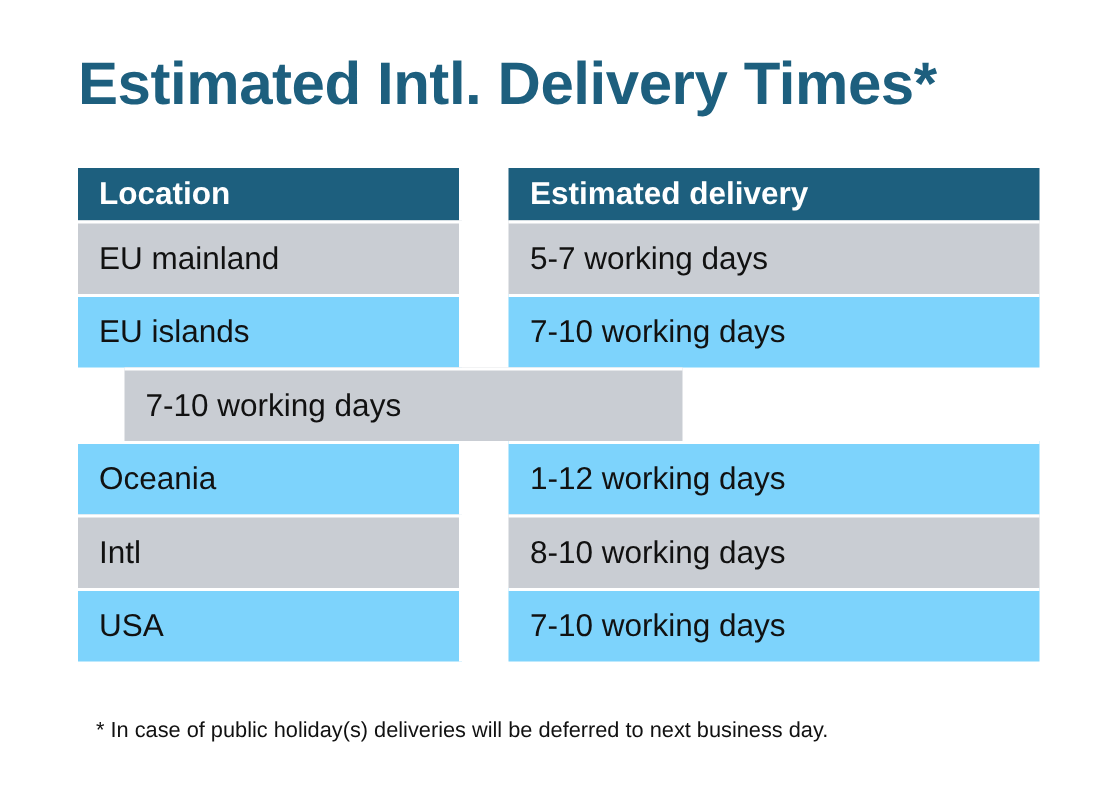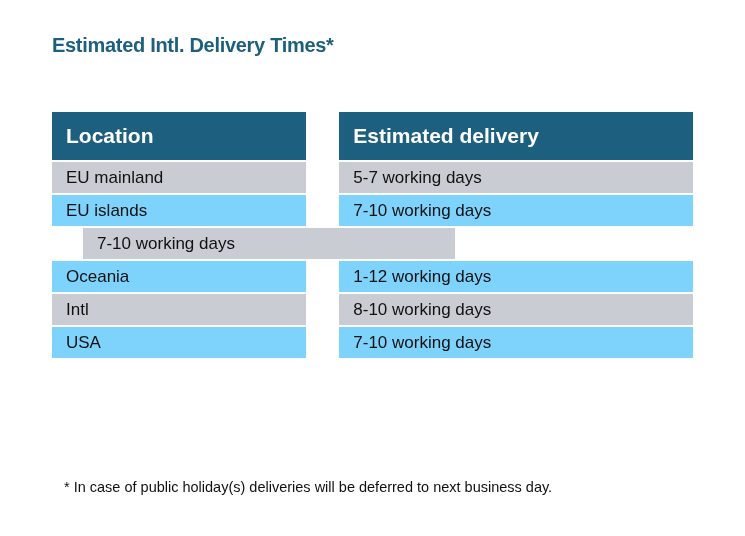--- a/index.html
+++ b/index.html
@@ -16,21 +16,21 @@
   .page {
     position: relative;
     width: 745px;
     height: 536px;
     box-sizing: border-box;
   }
   .title {
     position: absolute;
     left: 52px;
     top: 34px;
-    font-size: 20px;
+    font-size: 40px;
     font-weight: bold;
     color: #1d5f7e;
     letter-spacing: -0.3px;
     white-space: nowrap;
   }
   .table {
     position: absolute;
     left: 52px;
     top: 112px;
     width: 641px;
@@ -39,31 +39,31 @@
   }
   .table-row {
     display: flex;
     width: 641px;
   }
   .cell {
     box-sizing: border-box;
     padding: 0 14px;
     display: flex;
     align-items: center;
-    font-size: 17px;
+    font-size: 21px;
     color: #111111;
-    height: 33px;
+    height: 49px;
   }
   .col-location { width: 269px; }
   .col-delivery { width: 372px; margin-left: 31px; }
   .header-row .cell {
     background: #1d5f7e;
     color: #ffffff;
     font-weight: bold;
-    height: 48px;
+    height: 35px;
     font-size: 21px;
   }
   .header-row .col-location { border-right: 2px solid #ffffff; }
   .row-dark .cell { background: #c9cdd3; }
   .row-light .cell { background: #7dd3fc; }
   .row-dark .col-location,
   .row-light .col-location { border-right: 2px solid #ffffff; }
   .table-row + .table-row .cell { border-top: 2px solid #ffffff; }
   .footnote {
     position: absolute;

